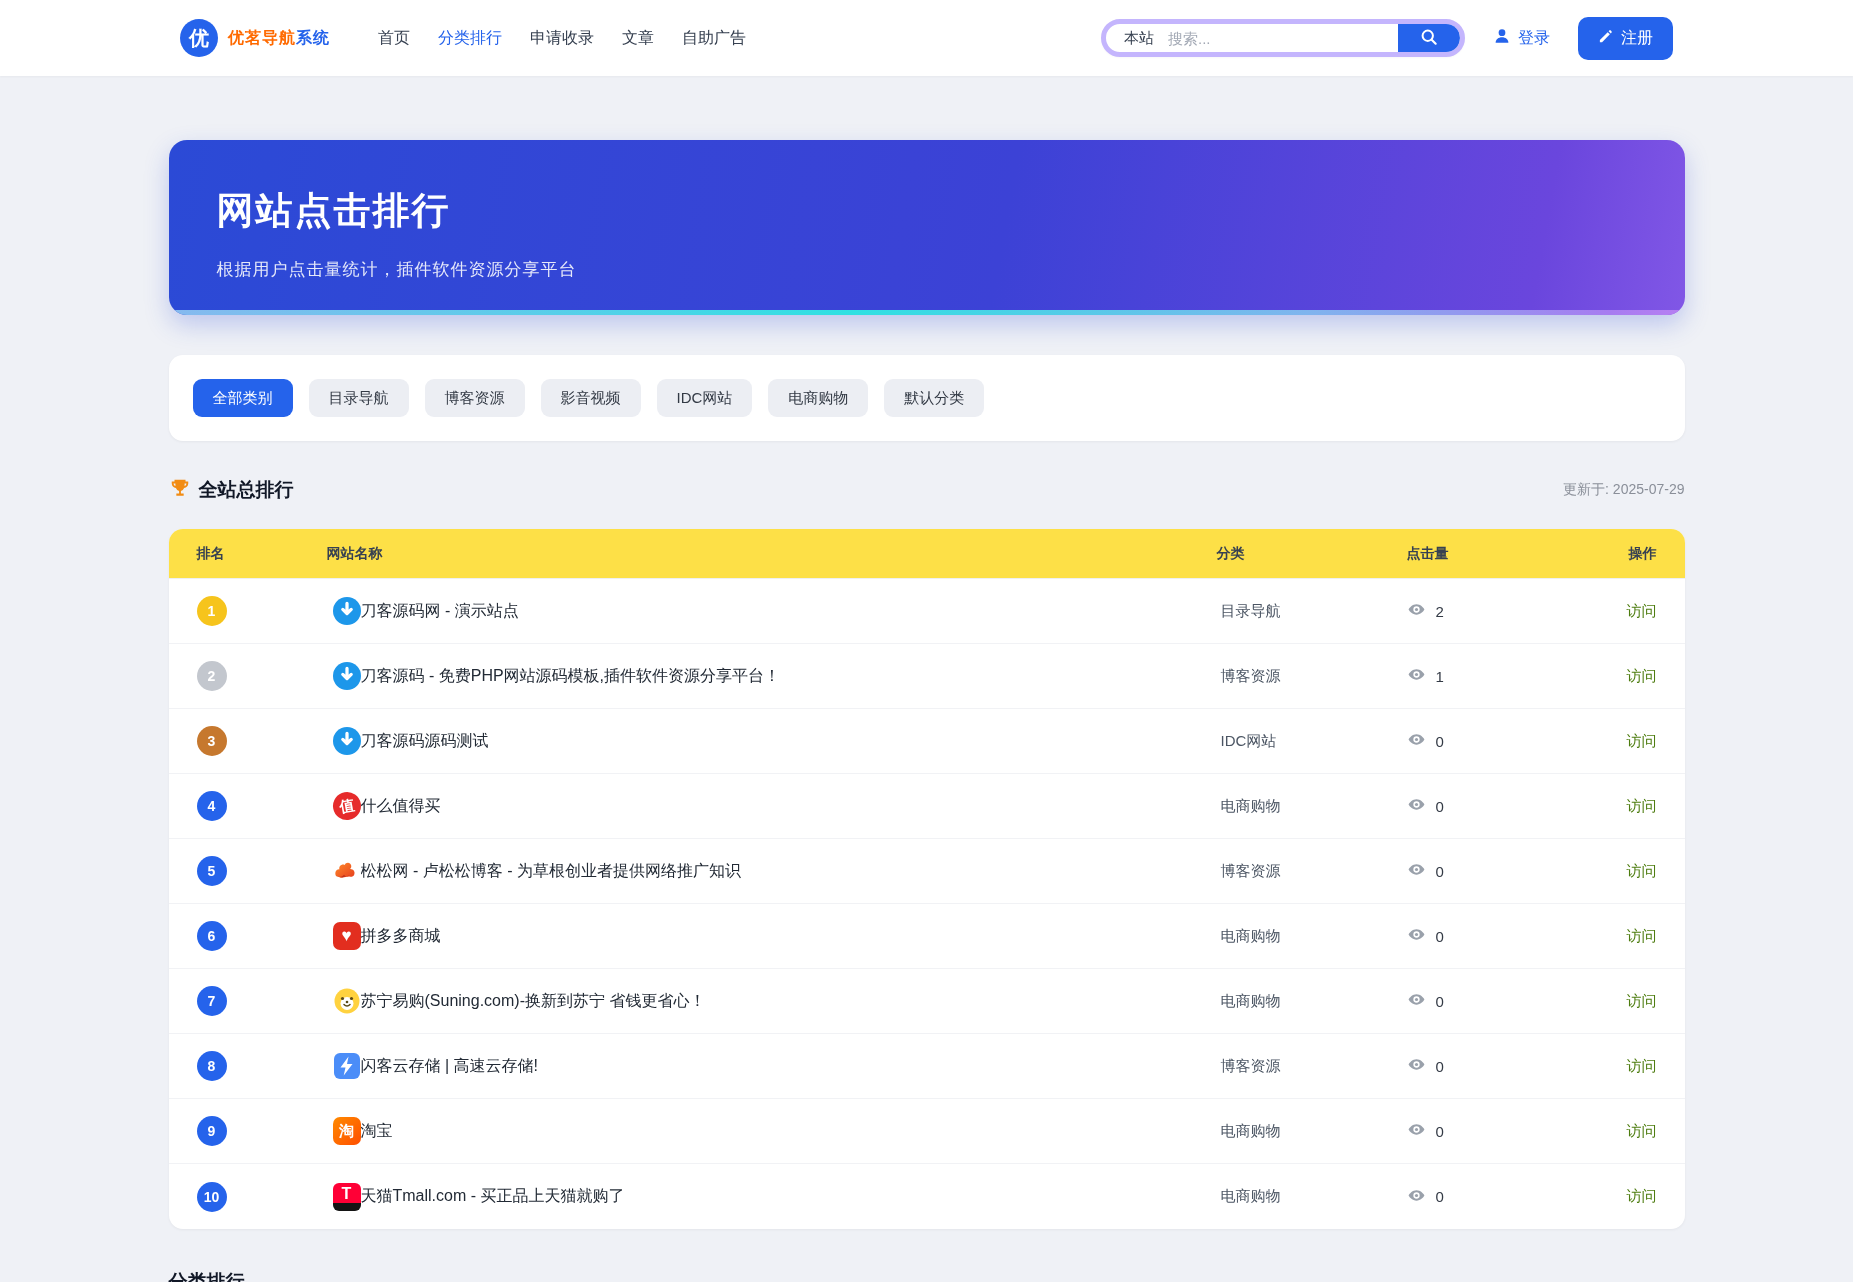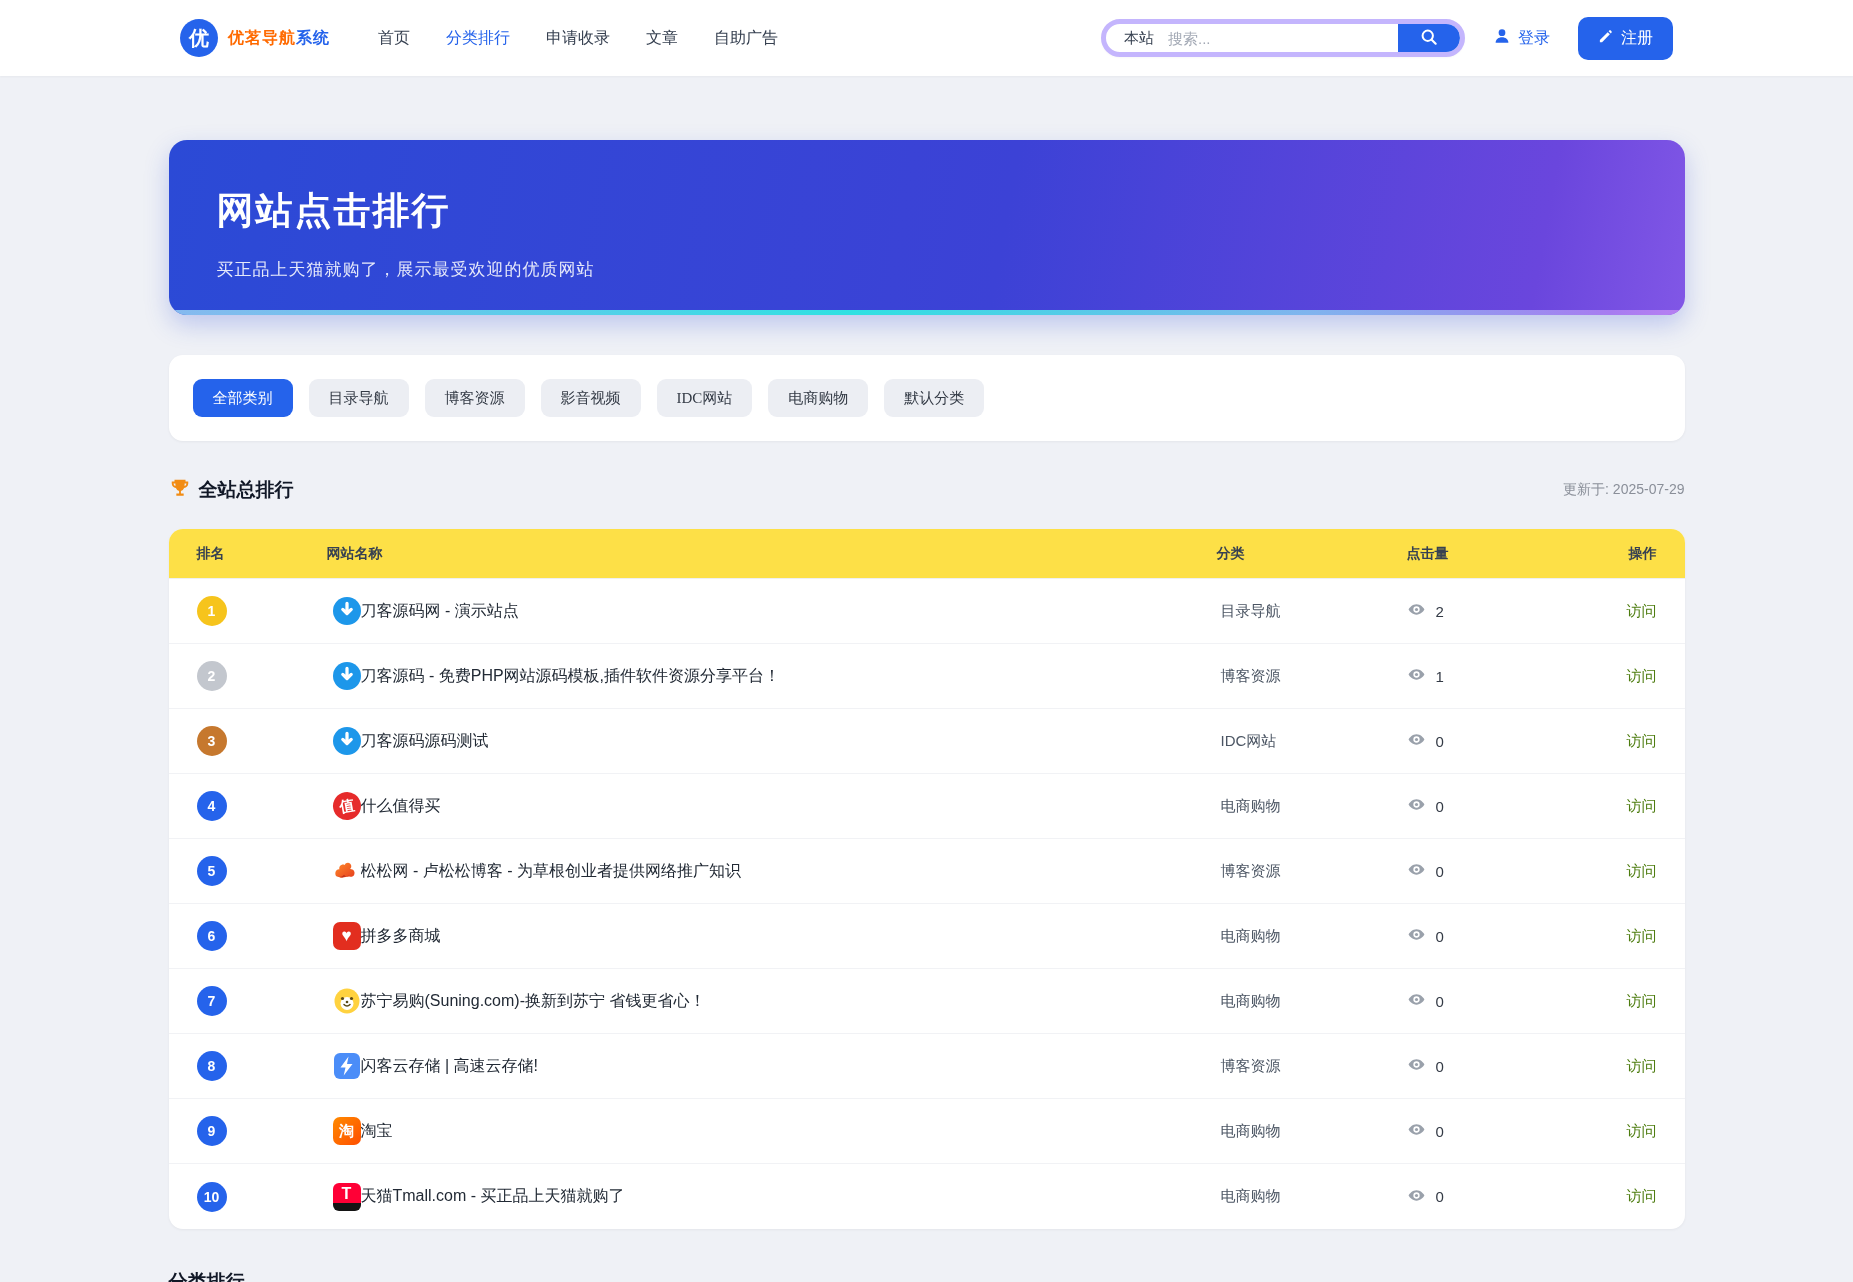--- a/index.html
+++ b/index.html
@@ -18,21 +18,21 @@
   }
   .logo { display:flex; align-items:center; gap:10px; cursor:pointer; }
   .logo-mark {
     width:38px; height:38px; border-radius:50%; background:#2563eb;
     color:#fff; display:flex; align-items:center; justify-content:center;
     font-size:20px; font-weight:700; font-family:"DejaVu Serif", serif;
   }
   .logo-text { font-size:16px; font-weight:700; font-family:Liberation Sans, sans-serif; letter-spacing:1px; }
   .logo-text .brand-a { color:#ff6a00; }
   .logo-text .brand-b { color:#2563eb; }
-  .nav { display:flex; align-items:center; gap:36px; margin-left:48px; }
+  .nav { display:flex; align-items:center; gap:28px; margin-left:48px; }
   .nav-item { font-size:16px; color:#374151; cursor:pointer; white-space:nowrap; }
   .nav-item.active { color:#2563eb; }
   .topbar-right { margin-left:auto; display:flex; align-items:center; gap:28px; }
   .searchbox {
     width:364px; height:38px; background:#fff; border:5px solid #c4b5fd;
     border-radius:21px; display:flex; align-items:center; overflow:hidden;
     box-shadow:0 1px 2px rgba(0,0,0,0.03);
   }
   .search-scope { font-size:15px; color:#374151; padding:0 14px 0 18px; white-space:nowrap; }
   .search-input {
@@ -64,21 +64,21 @@
     position:absolute; left:0; right:0; bottom:0; height:5px;
     background:linear-gradient(90deg,#86b9ef 0%,#4fd2e8 30%,#2fe0e2 45%,#7fb4ee 75%,#a77cf0 95%,#b77ff2 100%);
   }
   
   .filter-card {
     margin-top:40px; background:#fff; border-radius:14px; padding:24px;
     display:flex; gap:16px; box-shadow:0 1px 3px rgba(0,0,0,0.05);
   }
   .pill {
     height:38px; padding:8px 20px; border-radius:9px; background:#eceef3;
-    color:#333a45; font-size:15px; display:flex; align-items:center; cursor:pointer; white-space:nowrap;font-family:Liberation Serif, serif;
+    color:#333a45; font-size:15px; display:flex; align-items:center; cursor:pointer; white-space:nowrap;
   }
   .pill.active { background:#2563eb; color:#fff; }
   
   .section-head { margin-top:36px; display:flex; align-items:center; }
   .section-title { font-size:19px; font-weight:700; color:#111827; margin-left:8px; }
   .updated { margin-left:auto; font-size:14px; color:#8a8f99; }
   
   .table-card {
     margin-top:26px; background:#fff; border-radius:14px; overflow:hidden;
     box-shadow:0 1px 3px rgba(0,0,0,0.05);
@@ -165,21 +165,21 @@
       </span>
       <span>注册</span>
     </button>
   </div>
 </div>
 
 <div class="container">
 
   <div class="hero">
     <div class="hero-title">网站点击排行</div>
-    <div class="hero-sub">买正品上天猫就购了，展示最受欢迎的优质网站</div>
+    <div class="hero-sub">根据用户点击量统计，插件软件资源分享平台</div>
     <div class="hero-line"></div>
   </div>
 
   <div class="filter-card">
     <div class="pill active">全部类别</div>
     <div class="pill">目录导航</div>
     <div class="pill">博客资源</div>
     <div class="pill">影音视频</div>
     <div class="pill">IDC网站</div>
     <div class="pill">电商购物</div>

